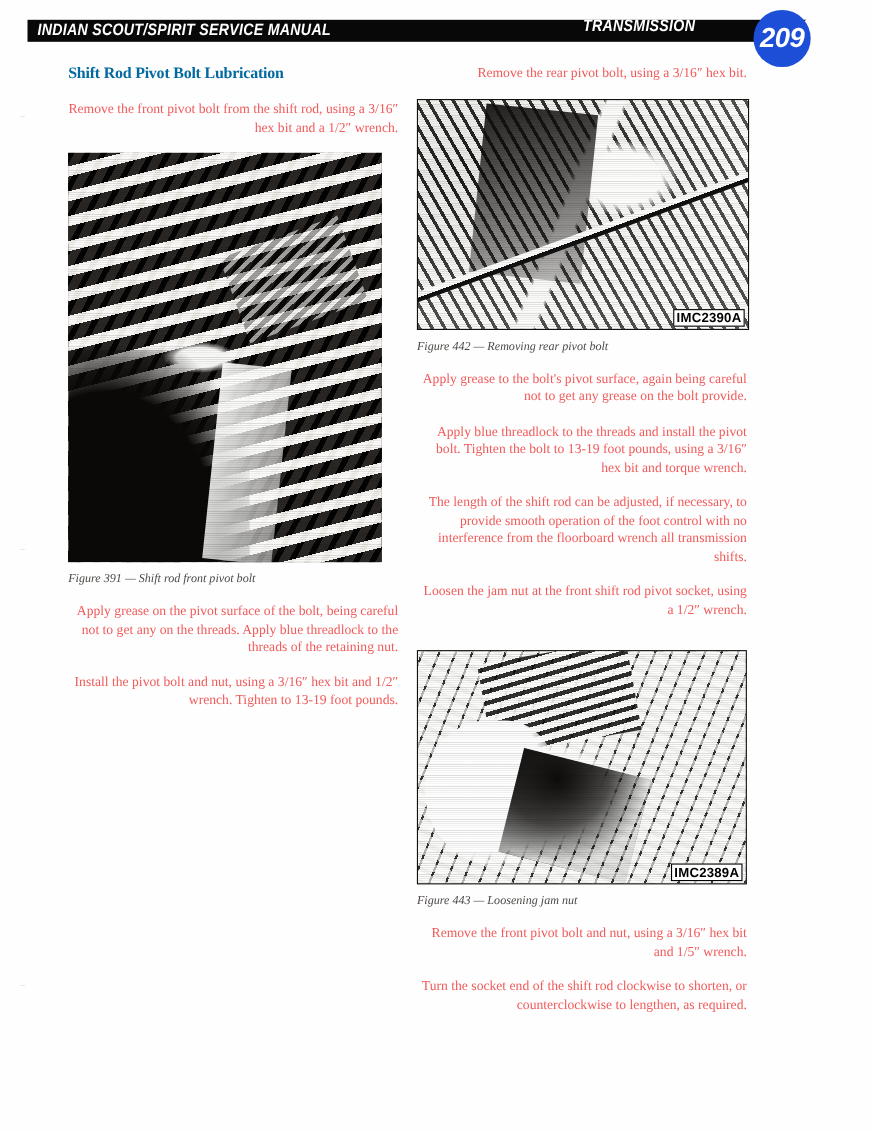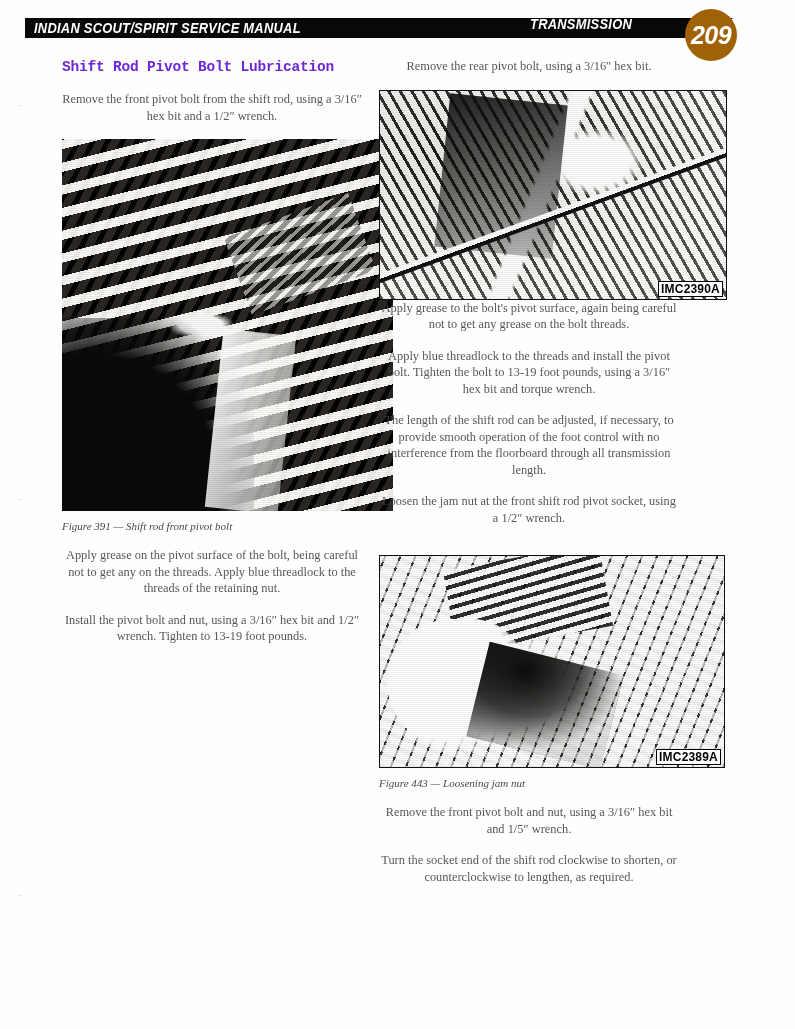--- a/index.html
+++ b/index.html
@@ -60,81 +60,80 @@
     font-size: 15px;
     line-height: 18px;
   }
   #page-number-badge {
     position: absolute;
     left: 685px;
     top: 9px;
     width: 52px;
     height: 52px;
     border-radius: 50%;
-    background: #a16207;
+    background: #1d4ed8;
     color: #ffffff;
     font-family: "Liberation Sans", sans-serif;
     font-weight: bold;
     font-style: italic;
     font-size: 25px;
     line-height: 52px;
     text-align: center;
     letter-spacing: -0.5px;
   }
 
   
   .column {
     position: absolute;
     top: 58px;
     width: 300px;
   }
   #left-column  { left: 62px; }
   #right-column { left: 379px; }
 
   h2.section-heading {
-    font-family: Liberation Mono, monospace;
+    font-family: Liberation Serif, serif;
     font-weight: bold;
     font-size: 14.5px;
     line-height: 18px;
     margin: 0 0 15px 0;
     letter-spacing: -0.2px;
-    color: #6d28d9;
+    color: #0369a1;
   }
   #right-column h2.section-heading {
     margin-top: 26px;
     margin-bottom: 14px;
   }
 
   p.body-text {
     margin: 0 0 15px 0;
     font-size: 12.4px;
     line-height: 16.5px;
-    color: #404040;
-    text-align: center;
+    color: #ef4444;
+    text-align: right;
     
     opacity: 0.88;
     font-family: Liberation Serif, serif;
   }
 
   p.figure-caption {
     margin: 8px 0 14px 0;
     font-size: 11px;
     line-height: 14px;
     font-style: italic;
     color: #2b2724;
     opacity: 0.85;
   }
 
   
   .photo {
     position: relative;
     background: #f2f1ef;
     border: 1px solid #111111;
     overflow: hidden;
-    padding-left: 46px;
   }
   .photo .imc-label {
     position: absolute;
     right: 3px;
     bottom: 2px;
     font-family: "Liberation Sans", sans-serif;
     font-weight: bold;
     font-size: 12px;
     line-height: 14px;
     letter-spacing: 0.2px;
@@ -329,27 +328,28 @@
 
     <p class="body-text">Remove the rear pivot bolt, using a 3/16″ hex bit.</p>
 
     <div class="photo" id="photo-rear-pivot">
       <div class="dark-block"></div>
       <div class="tool-shaft"></div>
       <div class="grain"></div>
       <span class="imc-label">IMC2390A</span>
     </div>
 
-
-    <p class="body-text">Apply grease to the bolt's pivot surface, again being careful not to get any grease on the bolt threads.</p>
+    <p class="figure-caption">Figure 442 —  Removing rear pivot bolt</p>
+
+    <p class="body-text">Apply grease to the bolt's pivot surface, again being careful not to get any grease on the bolt provide.</p>
 
     <p class="body-text">Apply blue threadlock to the threads and install the pivot bolt. Tighten the bolt to 13-19 foot pounds, using a 3/16″ hex bit and torque wrench.</p>
 
 
-    <p class="body-text">The length of the shift rod can be adjusted, if necessary, to provide smooth operation of the foot control with no interference from the floorboard through all transmission length.</p>
+    <p class="body-text">The length of the shift rod can be adjusted, if necessary, to provide smooth operation of the foot control with no interference from the floorboard wrench all transmission shifts.</p>
 
     <p class="body-text">Loosen the jam nut at the front shift rod pivot socket, using a 1/2″ wrench.</p>
 
     <div class="photo" id="photo-jam-nut">
       <div class="fins"></div>
       <div class="hand"></div>
       <div class="wrench"></div>
       <div class="grain"></div>
       <span class="imc-label">IMC2389A</span>
     </div>

